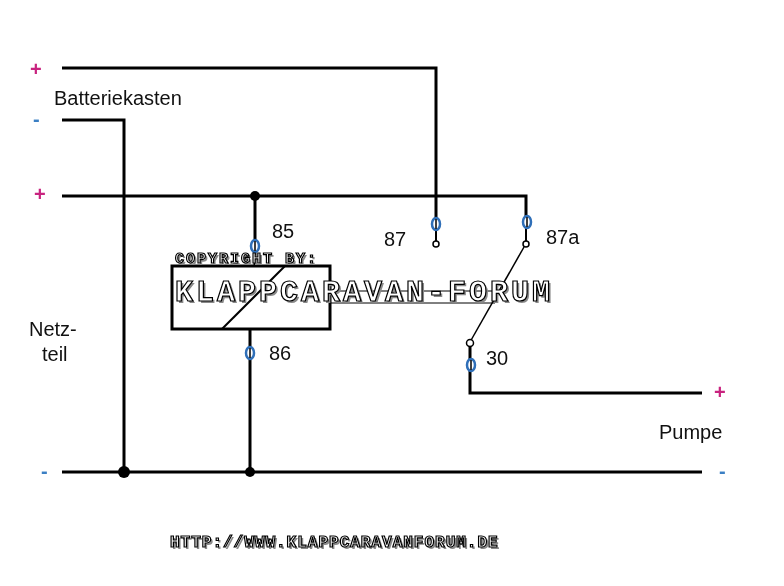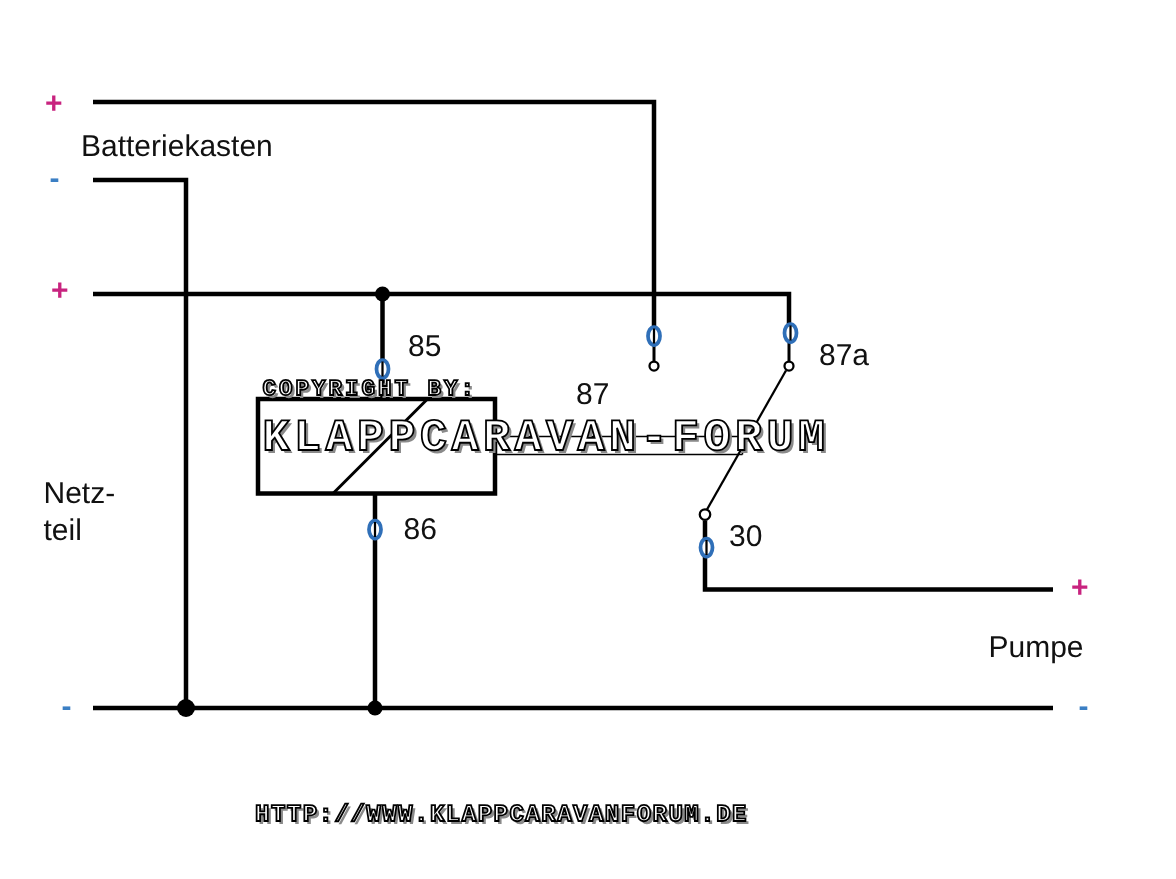--- a/index.html
+++ b/index.html
@@ -70,24 +70,24 @@
 
 <span class="sign plus" style="left:30px; top:59px;">+</span>
 <span class="sign minus" style="left:33px; top:109px;">-</span>
 <span class="sign plus" style="left:34px; top:184px;">+</span>
 <span class="sign minus" style="left:41px; top:461px;">-</span>
 <span class="sign plus" style="left:714px; top:382px;">+</span>
 <span class="sign minus" style="left:719px; top:461px;">-</span>
 
 <span class="lbl" style="left:54px; top:88px;">Batteriekasten</span>
 <span class="lbl" style="left:29px; top:319px;">Netz-</span>
-<span class="lbl" style="left:29px; top:344px;">teil</span>
+<span class="lbl" style="left:42px; top:344px;">teil</span>
 <span class="lbl" style="left:659px; top:422px;text-align:right;">Pumpe</span>
 
 <span class="lbl" style="left:272px; top:221px;">85</span>
 <span class="lbl" style="left:269px; top:343px;">86</span>
-<span class="lbl" style="left:384px; top:229px;margin-top:24px;">87</span>
+<span class="lbl" style="left:384px; top:229px;">87</span>
 <span class="lbl" style="left:546px; top:227px;">87a</span>
 <span class="lbl" style="left:486px; top:348px;">30</span>
 
 <span class="wm wm-small" style="left:175px; top:252px;">COPYRIGHT BY:</span>
 <span class="wm wm-big" style="left:175px; top:278px;">KLAPPCARAVAN-FORUM</span>
 <span class="wm wm-url" style="left:170px; top:535px;">HTTP://WWW.KLAPPCARAVANFORUM.DE</span>
 
 </body></html>

